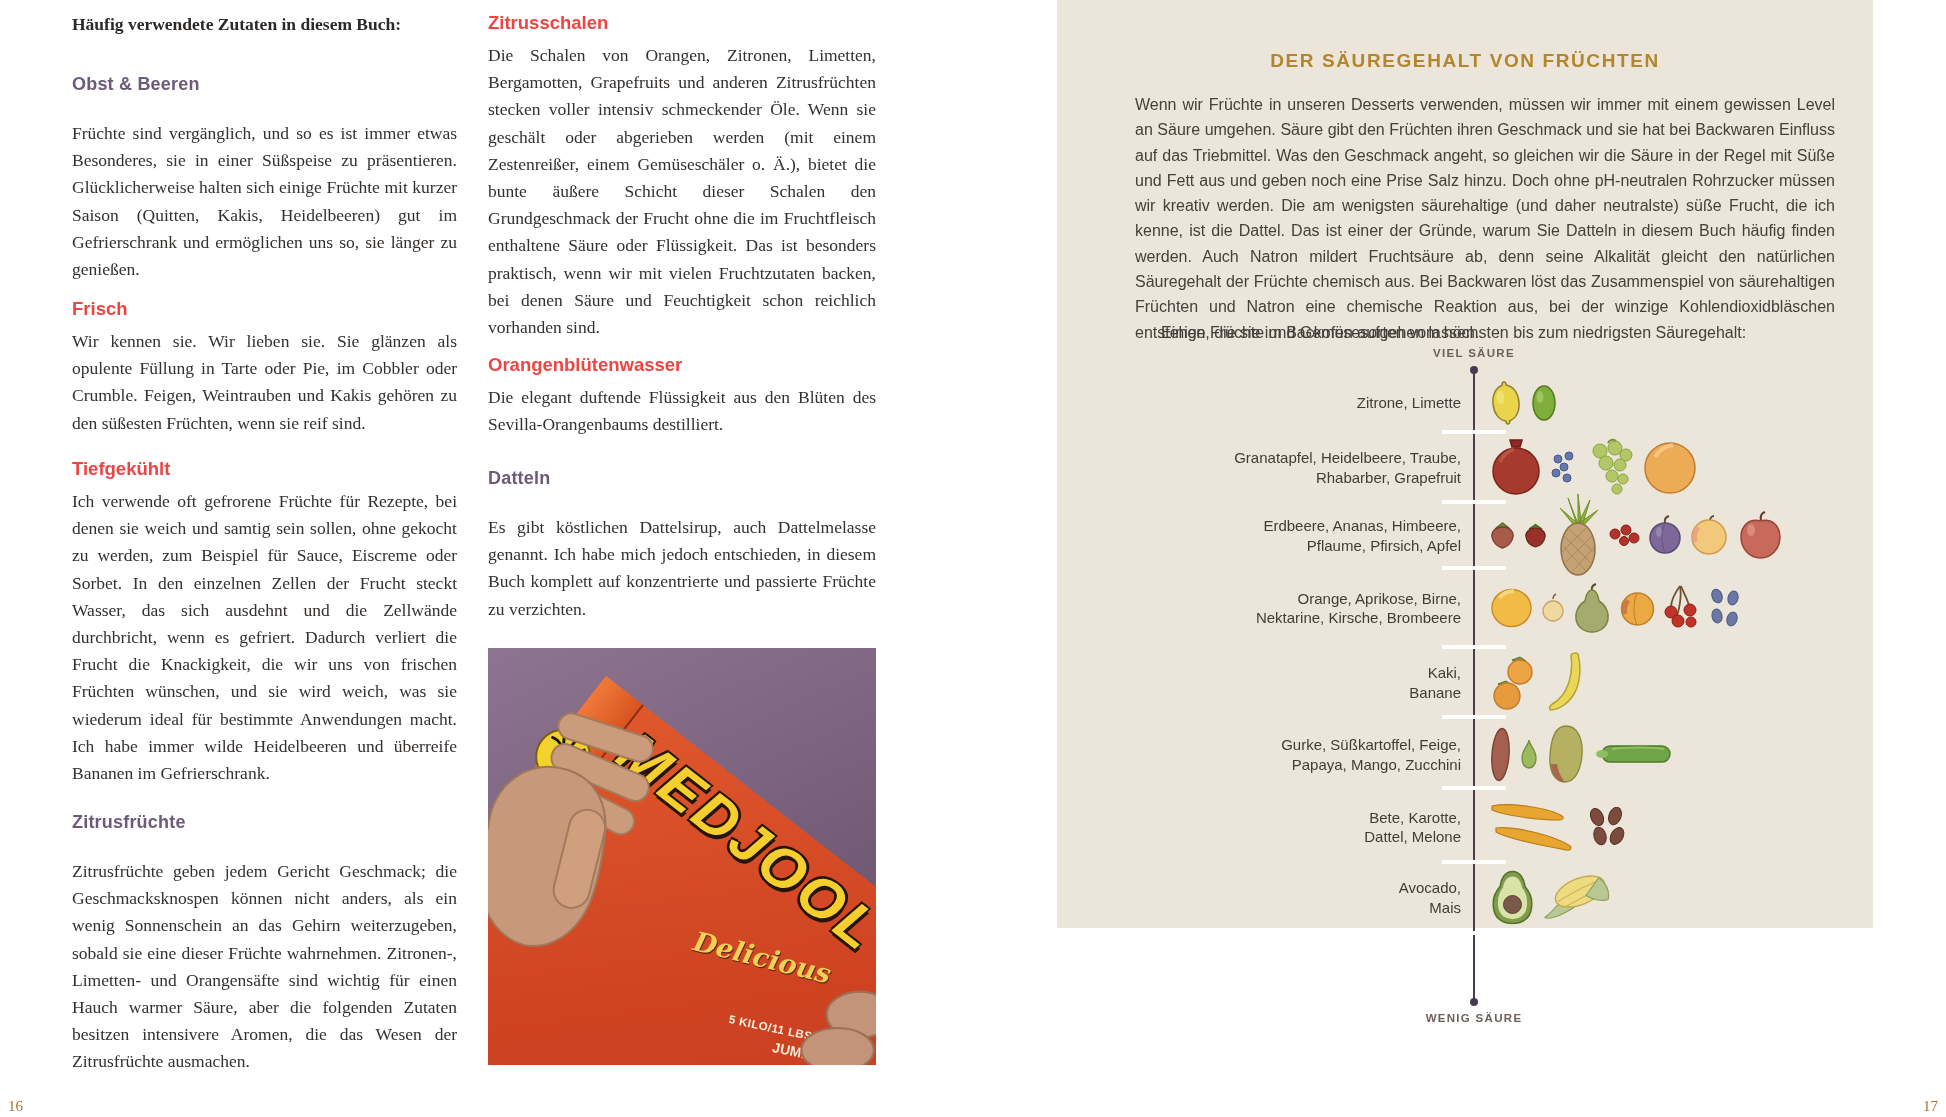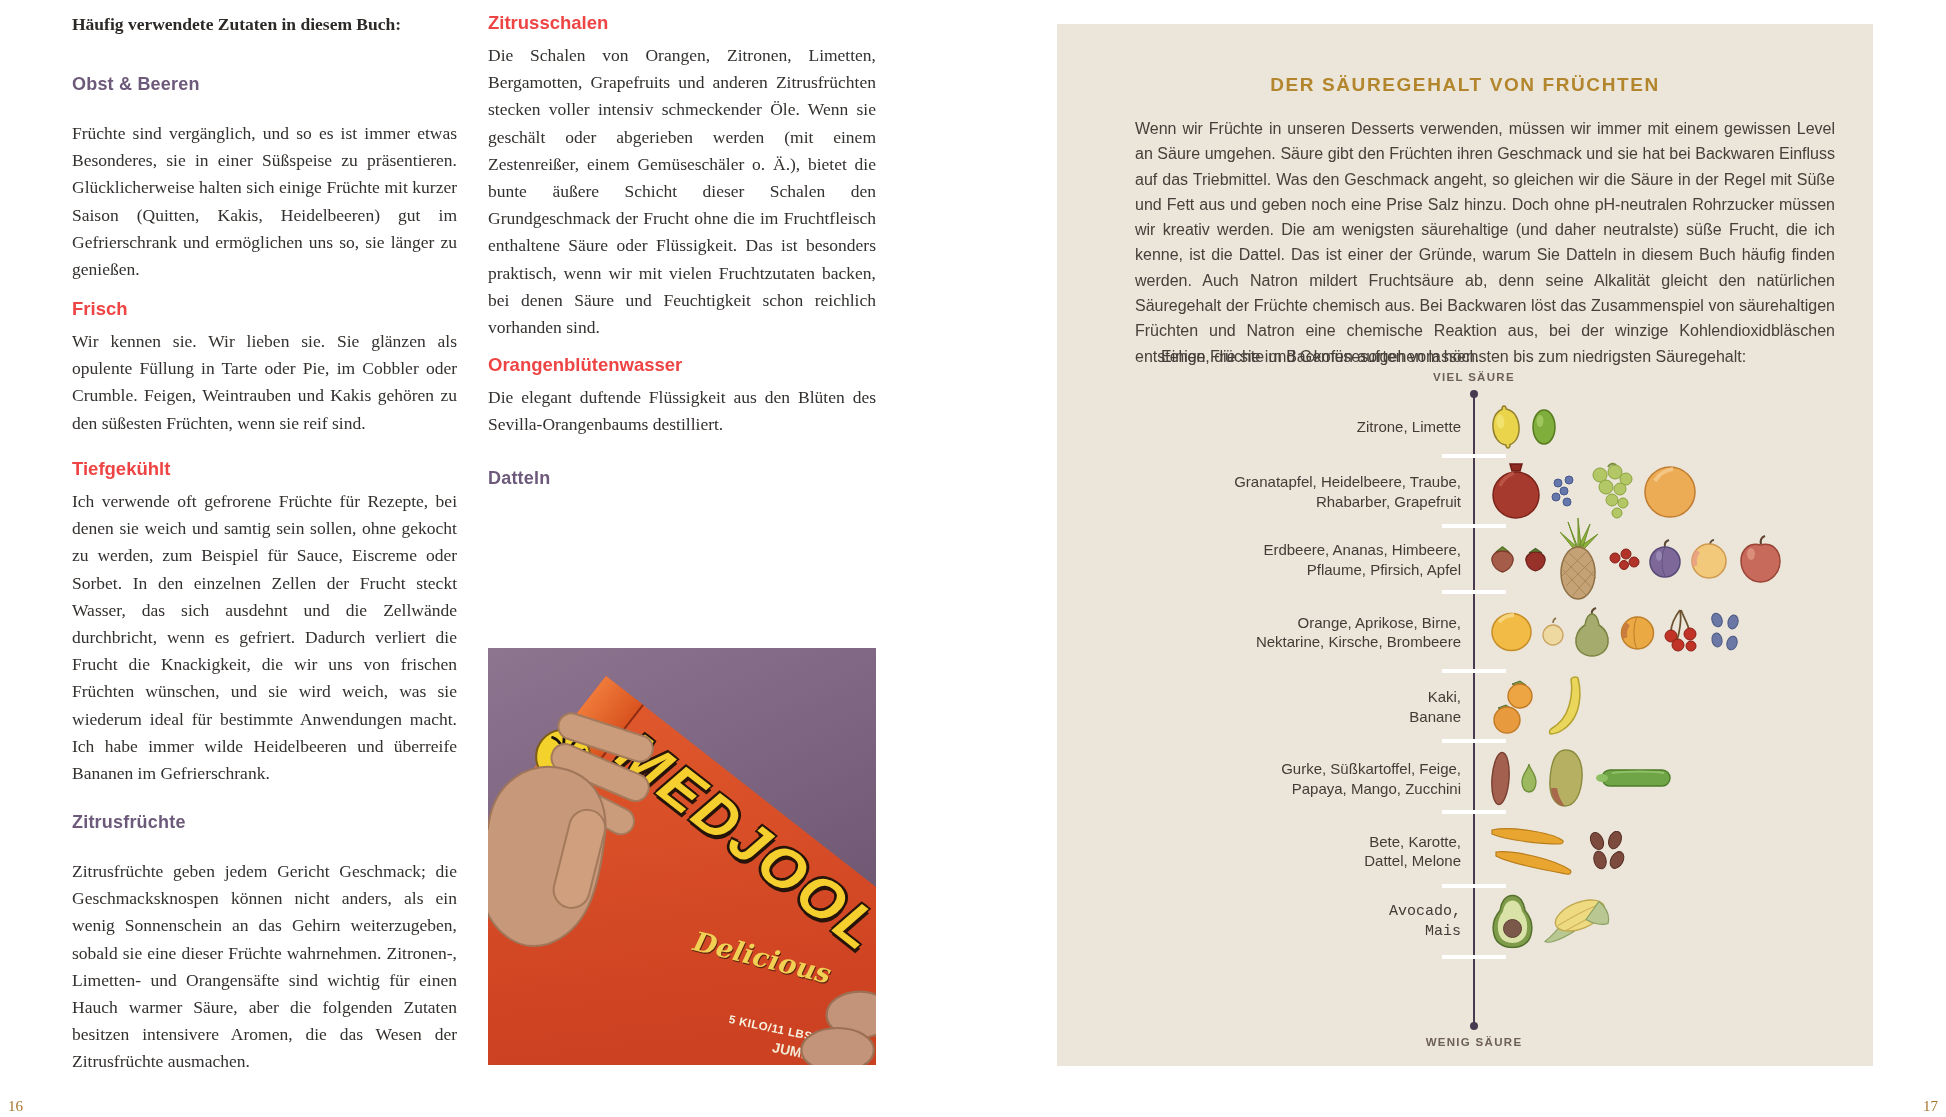--- a/index.html
+++ b/index.html
@@ -42,22 +42,22 @@
             font-family:"DejaVu Serif",serif; font-style:italic; font-weight:bold; font-size:27px;
             color:#f1d054; text-shadow:1px 1px 0 #5a2410; }
   .weight { position:absolute; left:240px; top:374px; transform:rotate(12deg);
             font-family:"Liberation Sans",sans-serif; font-weight:bold; font-size:11.5px; color:#f7f2e2; letter-spacing:.5px; }
   .jumbo  { position:absolute; left:284px; top:396px; transform:rotate(12deg);
             font-family:"Liberation Sans",sans-serif; font-weight:bold; font-size:14px; color:#f2e9d4; }
   .hand  { position:absolute; left:-20px; top:40px; width:240px; height:320px; }
   .hand2 { position:absolute; right:-10px; bottom:-8px; width:110px; height:90px; }
 
   
-  .panel { position:absolute; left:1057px; top:0; width:816px; height:1042px; background:#ebe6d9;
-           font-family:"Liberation Sans",sans-serif;margin-top:24px; }
+  .panel { position:absolute; left:1057px; top:0; width:816px; height:928px; background:#ebe6d9;
+           font-family:"Liberation Sans",sans-serif; }
   .panel-title { position:absolute; left:0; top:50px; width:100%; margin:0; text-align:center;
                  font-size:19px; font-weight:bold; letter-spacing:1.6px; color:#b3852c; }
   .panel-intro { position:absolute; left:78px; top:92px; width:700px; margin:0; text-align:justify;
                  font-size:16px; line-height:25.3px; color:#45403a; }
   .panel-note  { position:absolute; left:78px; top:320px; width:700px; margin:0;
                  font-size:16px; line-height:25.3px; color:#45403a; text-indent:26px; }
 
   
   .scale-label { position:absolute; left:417px; transform:translateX(-50%);
                  font-size:11.5px; font-weight:bold; letter-spacing:1.3px; color:#6e6058; white-space:nowrap; }
@@ -97,20 +97,21 @@
     <h2 class="head" style="top:808px">Zitrusfrüchte</h2>
     <p class="body-p" style="top:858px">Zitrusfrüchte geben jedem Gericht Geschmack; die Geschmacksknospen können nicht anders, als ein wenig Sonnenschein an das Gehirn weiterzugeben, sobald sie eine dieser Früchte wahrnehmen. Zitronen-, Limetten- und Orangensäfte sind wichtig für einen Hauch warmer Säure, aber die folgenden Zutaten besitzen intensivere Aromen, die das Wesen der Zitrusfrüchte ausmachen.</p>
   </div>
 
   <div class="col col-2">
     <h3 class="sub" style="top:12px">Zitrusschalen</h3>
     <p class="body-p" style="top:42px">Die Schalen von Orangen, Zitronen, Limetten, Bergamotten, Grapefruits und anderen Zitrusfrüchten stecken voller intensiv schmeckender Öle. Wenn sie geschält oder abgerieben werden (mit einem Zestenreißer, einem Gemüseschäler o. Ä.), bietet die bunte äußere Schicht dieser Schalen den Grundgeschmack der Frucht ohne die im Fruchtfleisch enthaltene Säure oder Flüssigkeit. Das ist besonders praktisch, wenn wir mit vielen Fruchtzutaten backen, bei denen Säure und Feuchtigkeit schon reichlich vorhanden sind.</p>
     <h3 class="sub" style="top:354px">Orangenblütenwasser</h3>
     <p class="body-p" style="top:384px">Die elegant duftende Flüssigkeit aus den Blüten des Sevilla-Orangenbaums destilliert.</p>
     <h2 class="head" style="top:464px">Datteln</h2>
+    <p class="body-p" style="top:514px">Es gibt köstlichen Dattelsirup, auch Dattelmelasse genannt. Ich habe mich jedoch entschieden, in diesem Buch komplett auf konzentrierte und passierte Früchte zu verzichten.</p>
   </div>
 
   <div class="photo">
     <div class="marble"></div>
     <div class="white-box"></div>
     <div class="red-box">
       <div class="box-strip">
         <span class="strip-text">Delicious Medjool Dates</span>
       </div>
       <div class="sun">
@@ -405,21 +406,21 @@
                   <ellipse cx="12" cy="10" rx="6" ry="9" transform="rotate(-25 12 10)"></ellipse>
                   <ellipse cx="30" cy="9" rx="6" ry="9" transform="rotate(20 30 9)"></ellipse>
                   <ellipse cx="15" cy="29" rx="6" ry="9" transform="rotate(-15 15 29)"></ellipse>
                   <ellipse cx="32" cy="29" rx="6" ry="9" transform="rotate(30 32 29)"></ellipse>
                 </g>
               </svg>
             </span>
           </div>
         </div>
         <div class="tick" style="top: 558px;"></div>
-        <div class="lvl" style="height: 70px; font-family: Liberation Mono, monospace;">
+        <div class="lvl" style="height: 70px;">
           <div class="lvl-label">Avocado,
 Mais</div>
           <div class="lvl-icons">
             <span class="fruit">
               <svg width="45" height="55" viewBox="0 0 45 55">
                 <path d="M22.5 2 C30 2 34 9 35 17 C41 24 43 33 41 41 C39 50 31 54 22.5 54 C14 54 6 50 4 41 C2 33 4 24 10 17 C11 9 15 2 22.5 2 Z" fill="#7e9c4a" stroke="#55702c" stroke-width="1.5"></path>
                 <path d="M22.5 7 C28 7 31 12 32 18 C37 24 38 32 36.5 39 C35 46 29 49.5 22.5 49.5 C16 49.5 10 46 8.5 39 C7 32 8 24 13 18 C14 12 17 7 22.5 7 Z" fill="#d9e3a7"></path>
                 <circle cx="22.5" cy="35" r="9" fill="#7b594a" stroke="#5d4034" stroke-width="1"></circle>
               </svg>
             </span>

